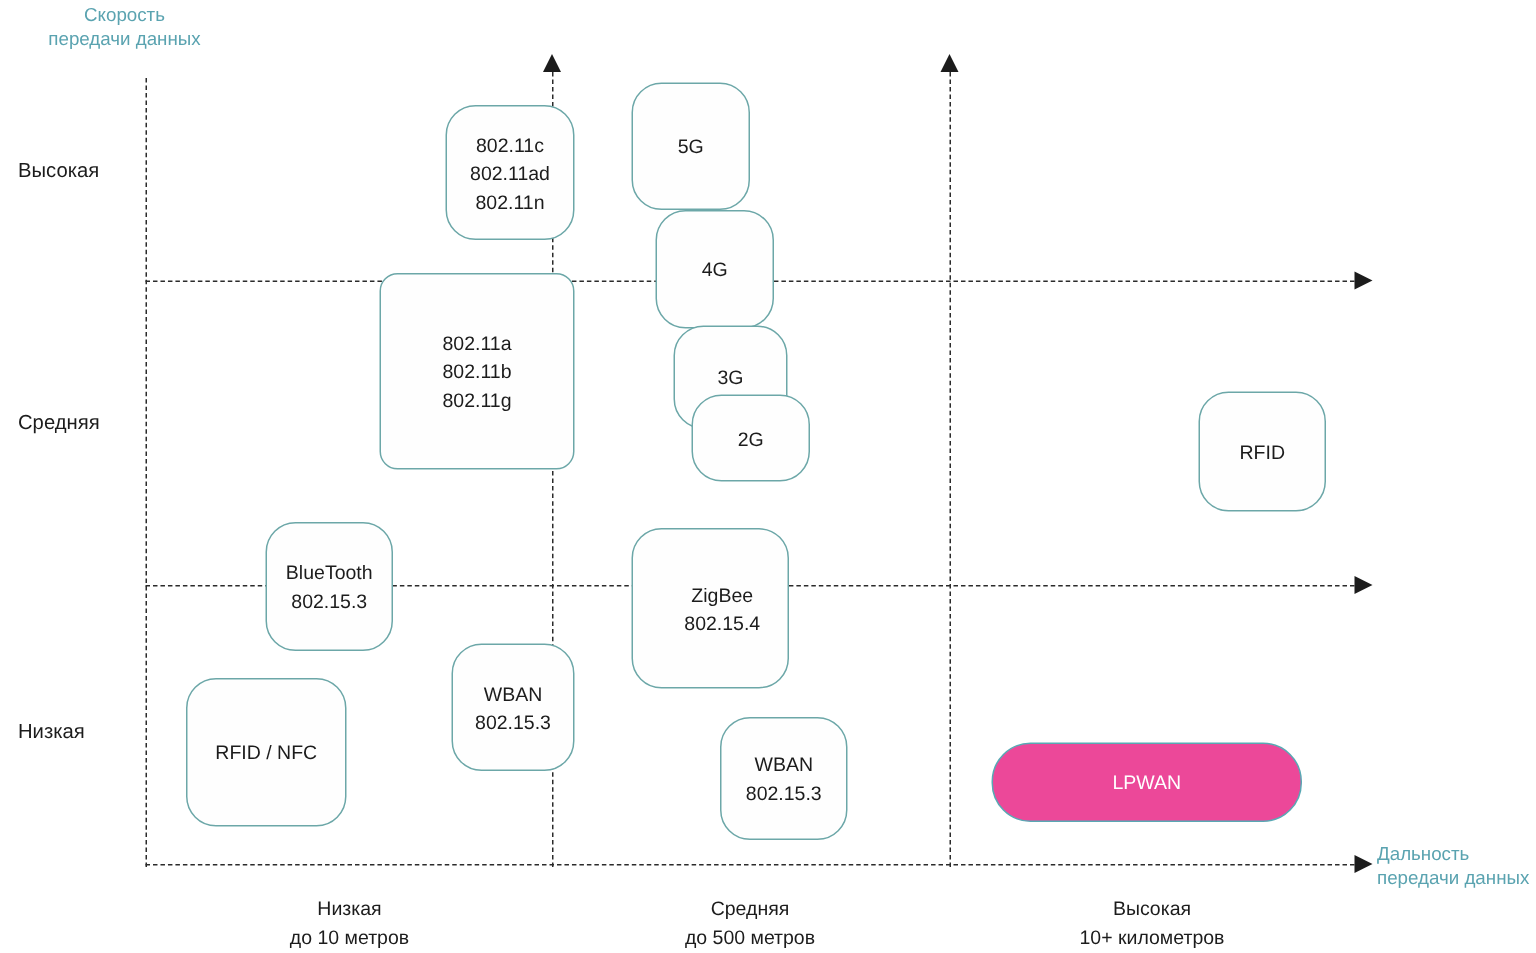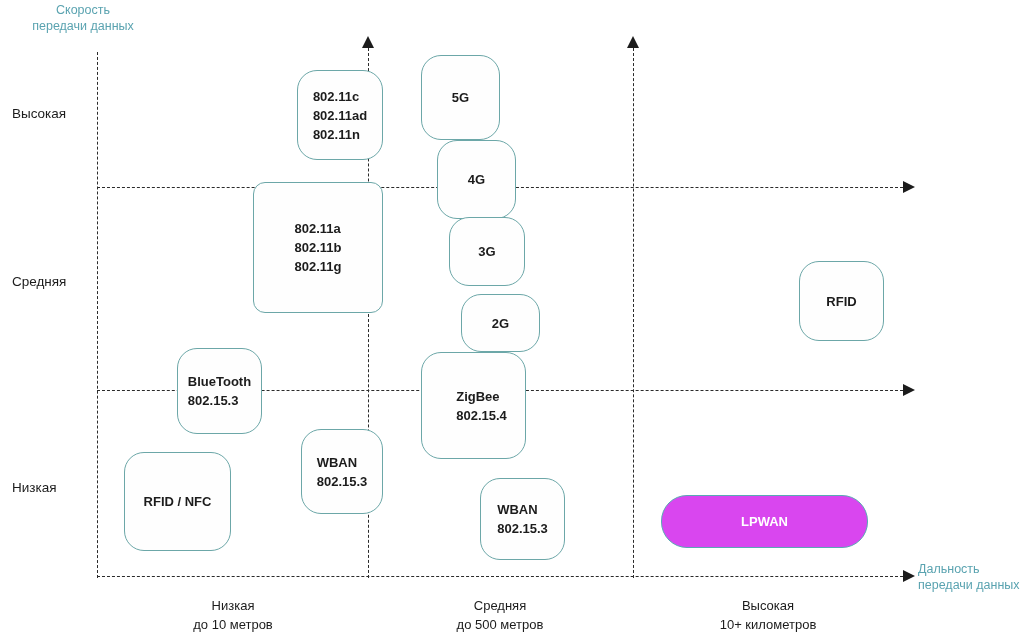--- a/index.html
+++ b/index.html
@@ -89,30 +89,29 @@
   
   .tech-box {
     position: absolute;
     box-sizing: border-box;
     border: 1.4px solid #6ca7a8;
     background: #fefefe;
     border-radius: 20px;
     display: flex;
     align-items: center;
     justify-content: center;
-    text-align: left;
+    text-align: center;
     color: #1c1c1c;
     font-size: 13px;
     line-height: 19px;
     font-family: "Liberation Sans", sans-serif;
     white-space: pre-line;
-    font-weight: bold;
   }
   .tech-box.filled {
-    background: #d946ef;
+    background: #ec4899;
     border-color: #59a8b4;
     color: #ffffff;
     border-radius: 26px;
   }
 </style>
 </head>
 <body>
 
 <div id="canvas">
 
@@ -147,21 +146,21 @@
       <div class="x-tick" style="left: 658px; width: 220px; top: 596px;">Высокая
 10+ километров</div>
     </div>
   <div id="box-layer">
       <div class="tech-box" style="left: 297px; top: 70px; width: 86px; height: 90px; border-radius: 20px; z-index: 10;"><span>802.11c
 802.11ad
 802.11n</span></div>
       <div class="tech-box" style="left: 421px; top: 55px; width: 79px; height: 85px; border-radius: 20px; z-index: 11;"><span>5G</span></div>
       <div class="tech-box" style="left: 437px; top: 140px; width: 79px; height: 79px; border-radius: 20px; z-index: 12;"><span>4G</span></div>
       <div class="tech-box" style="left: 449px; top: 217px; width: 76px; height: 69px; border-radius: 20px; z-index: 13;"><span>3G</span></div>
-      <div class="tech-box" style="left: 461px; top: 263px; width: 79px; height: 58px; border-radius: 20px; z-index: 14; margin-top: 31px;"><span>2G</span></div>
+      <div class="tech-box" style="left: 461px; top: 263px; width: 79px; height: 58px; border-radius: 20px; z-index: 14;"><span>2G</span></div>
       <div class="tech-box" style="left: 253px; top: 182px; width: 130px; height: 131px; border-radius: 12px; z-index: 15;"><span>802.11a
 802.11b
 802.11g</span></div>
       <div class="tech-box" style="left: 799px; top: 261px; width: 85px; height: 80px; border-radius: 20px; z-index: 16;"><span>RFID</span></div>
       <div class="tech-box" style="left: 177px; top: 348px; width: 85px; height: 86px; border-radius: 20px; z-index: 17;"><span>BlueTooth
 802.15.3</span></div>
       <div class="tech-box" style="left: 421px; top: 352px; width: 105px; height: 107px; border-radius: 20px; z-index: 18; padding-left: 16px;"><span>ZigBee
 802.15.4</span></div>
       <div class="tech-box" style="left: 301px; top: 429px; width: 82px; height: 85px; border-radius: 20px; z-index: 19;"><span>WBAN
 802.15.3</span></div>

